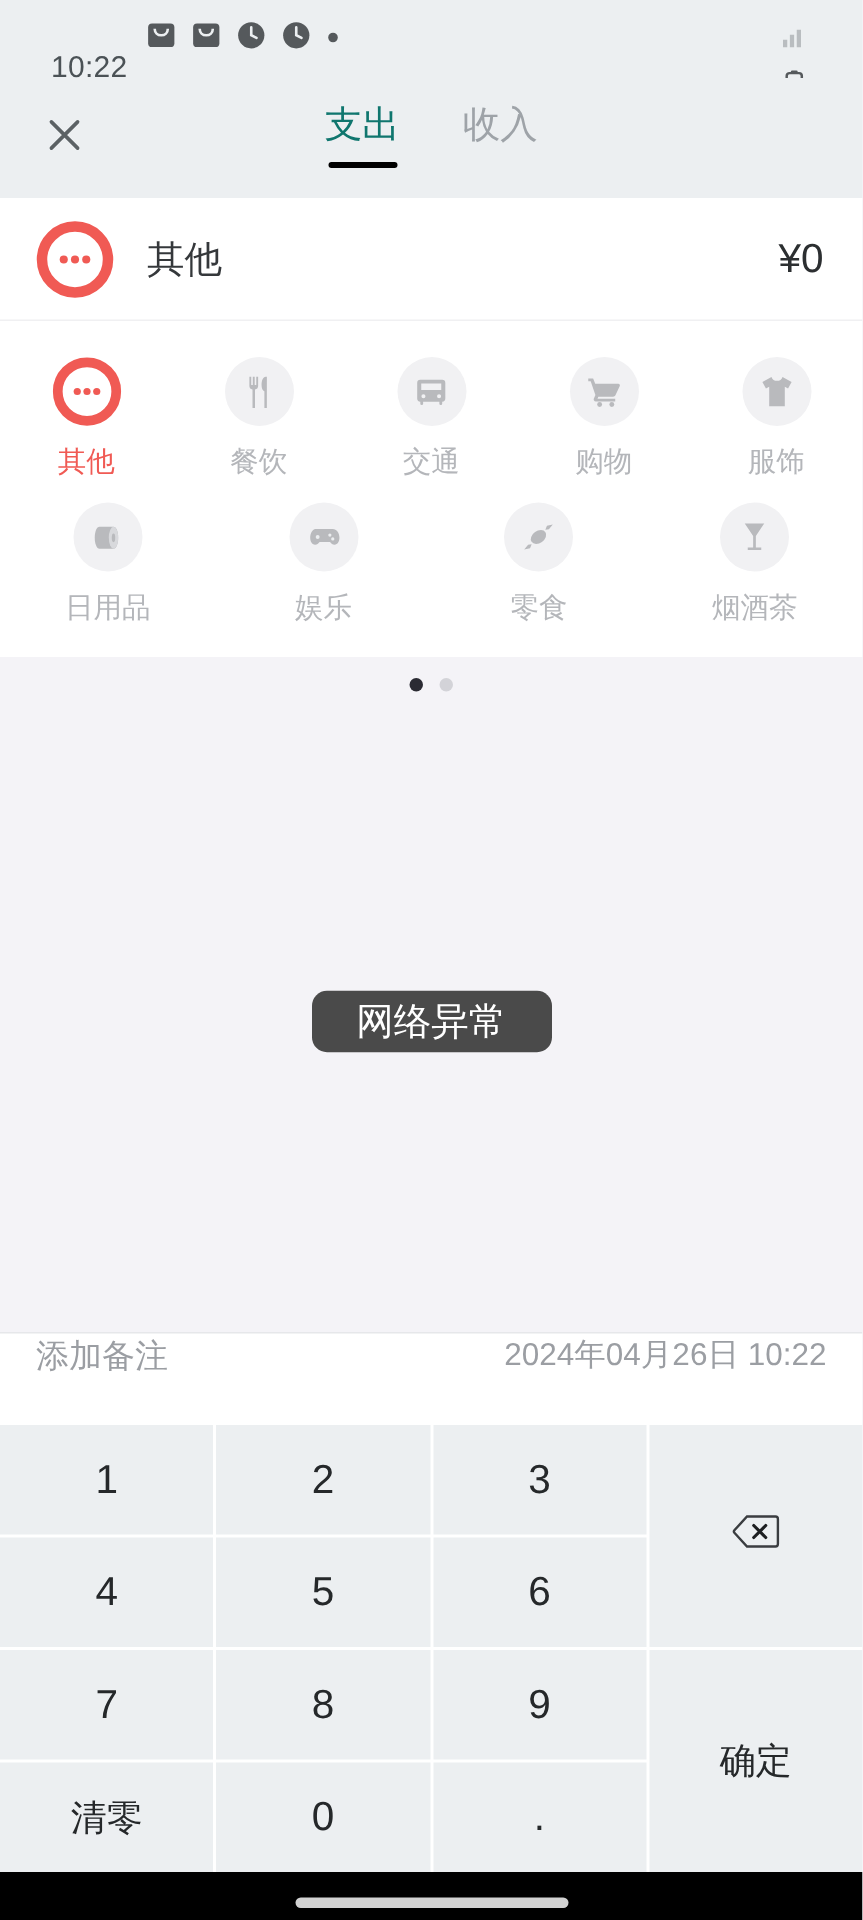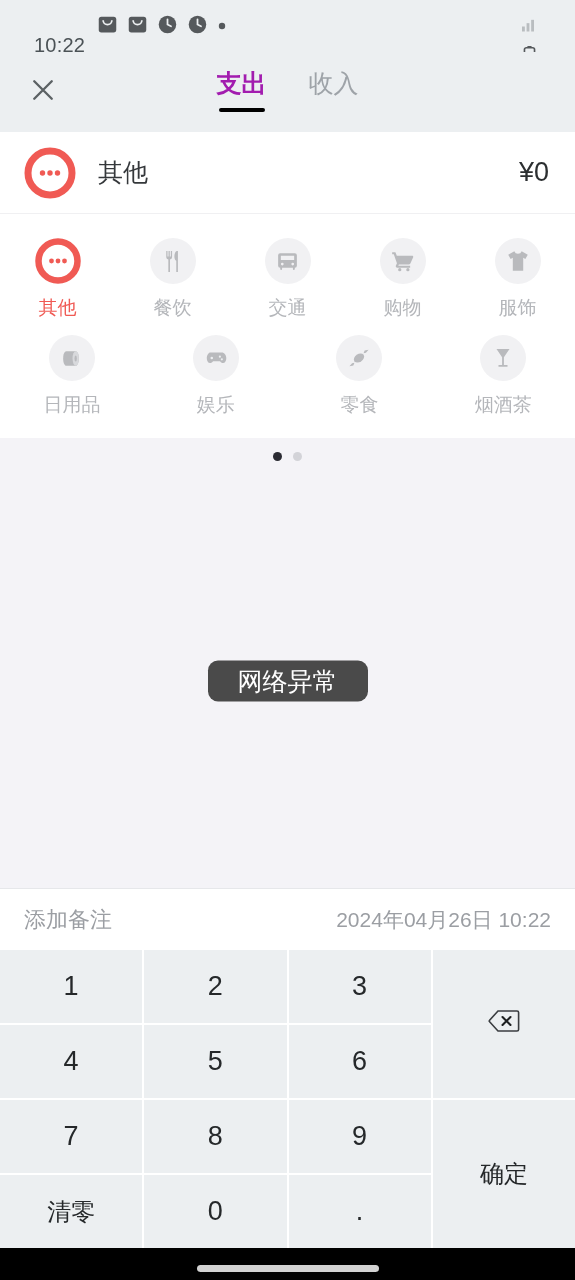--- a/index.html
+++ b/index.html
@@ -32,21 +32,21 @@
     position: absolute; left: 26px; top: 50%; transform: translateY(-50%);
     width: 34px; height: 34px; display: flex; align-items: center; justify-content: center;
     cursor: pointer;
   }
   .tabs {
     position: absolute; left: 50%; transform: translateX(-50%);
     display: flex; gap: 42px; align-items: flex-start; top: 14px;
   }
   .tab { display: flex; flex-direction: column; align-items: center; cursor: pointer; }
   .tab-label { font-size: 25px; color: #9ea3a8; line-height: 34px; }
-  .tab.active .tab-label { color: #a21caf; font-weight: bold; }
+  .tab.active .tab-label { color: #0f766e; font-weight: normal; }
   .tab-underline { width: 46px; height: 4px; background: #000; border-radius: 2px; margin-top: 8px; }
   .tab:not(.active) .tab-underline { background: transparent; }
 
   
   .sel-row {
     height: 82px; background: #fff;
     display: flex; align-items: center; padding: 0 26px 0 24px;
     border-bottom: 1px solid #f0f0f2;
   }
   .sel-icon { width: 52px; height: 52px; flex: 0 0 52px; }
@@ -77,21 +77,21 @@
   .body-area { position: relative; background: #f4f3f7; height: 415px; }
   .toast {
     position: absolute; left: 50%; top: 50%; transform: translate(-50%, -50%);
     background: #4a4a4a; color: #fff; border-radius: 10px;
     padding: 4px 30px; font-size: 25px; white-space: nowrap;
   }
 
   
   .note-row {
     height: 62px; background: #fff;
-    display: flex; align-items: center; padding: 0 24px;
+    display: flex; align-items: flex-start; padding: 0 24px;
     border-top: 1px solid #e6e7ea;
   }
   .note-ph { font-size: 22px; color: #9b9ea3; }
   .note-date { margin-left: auto; font-size: 21px; color: #9b9ea3; }
 
   
   .keypad {
     background: #ffffff; height: 298px;
     display: grid;
     grid-template-columns: 1fr 1fr 1fr 1fr;

